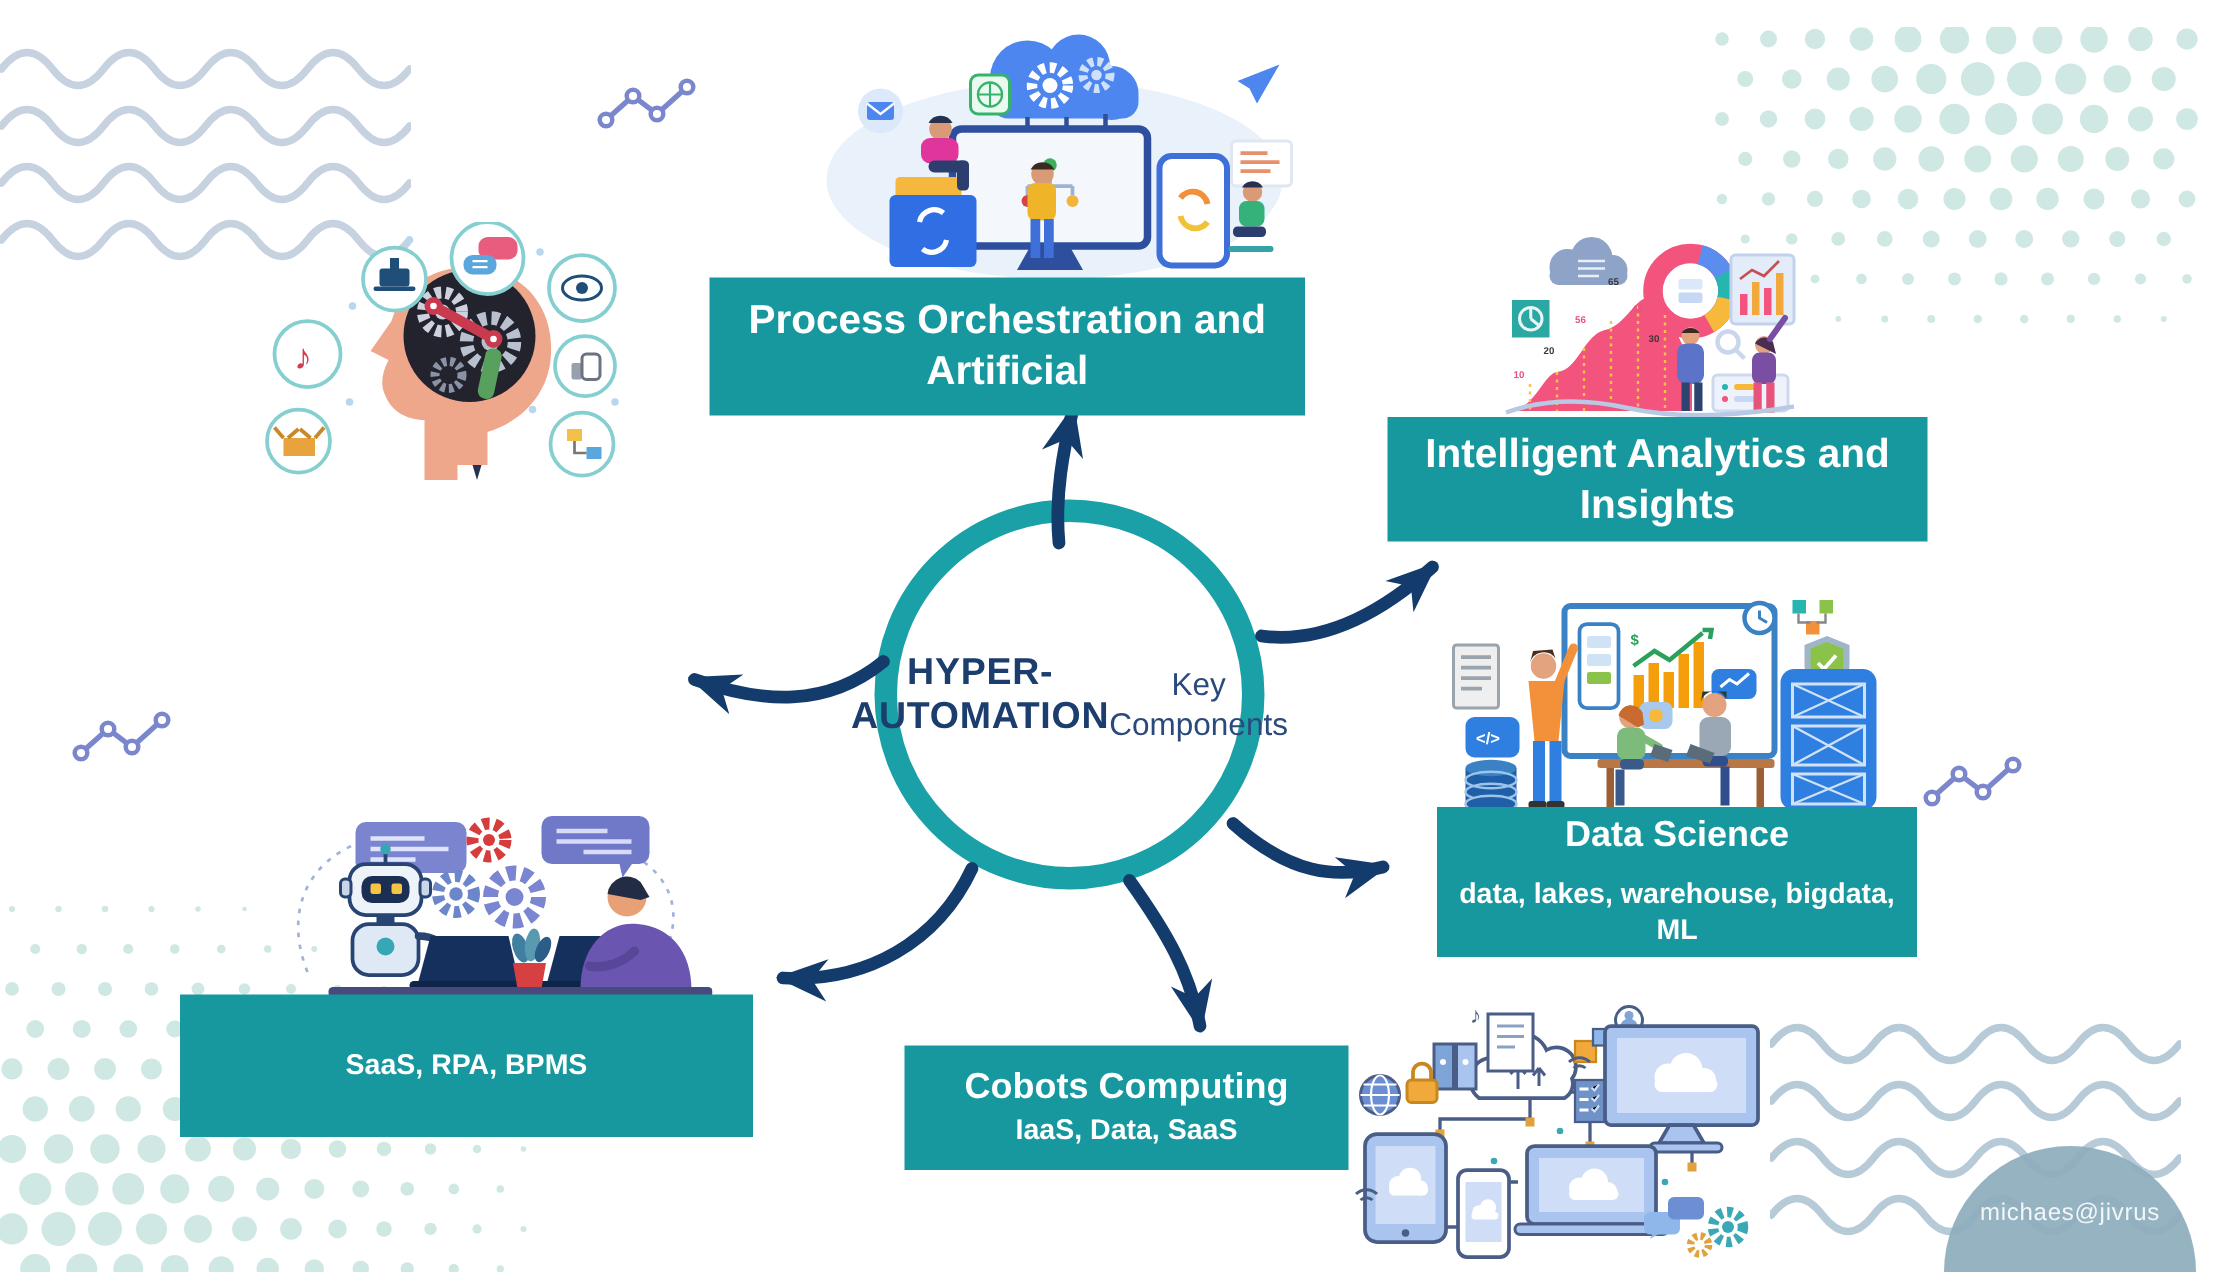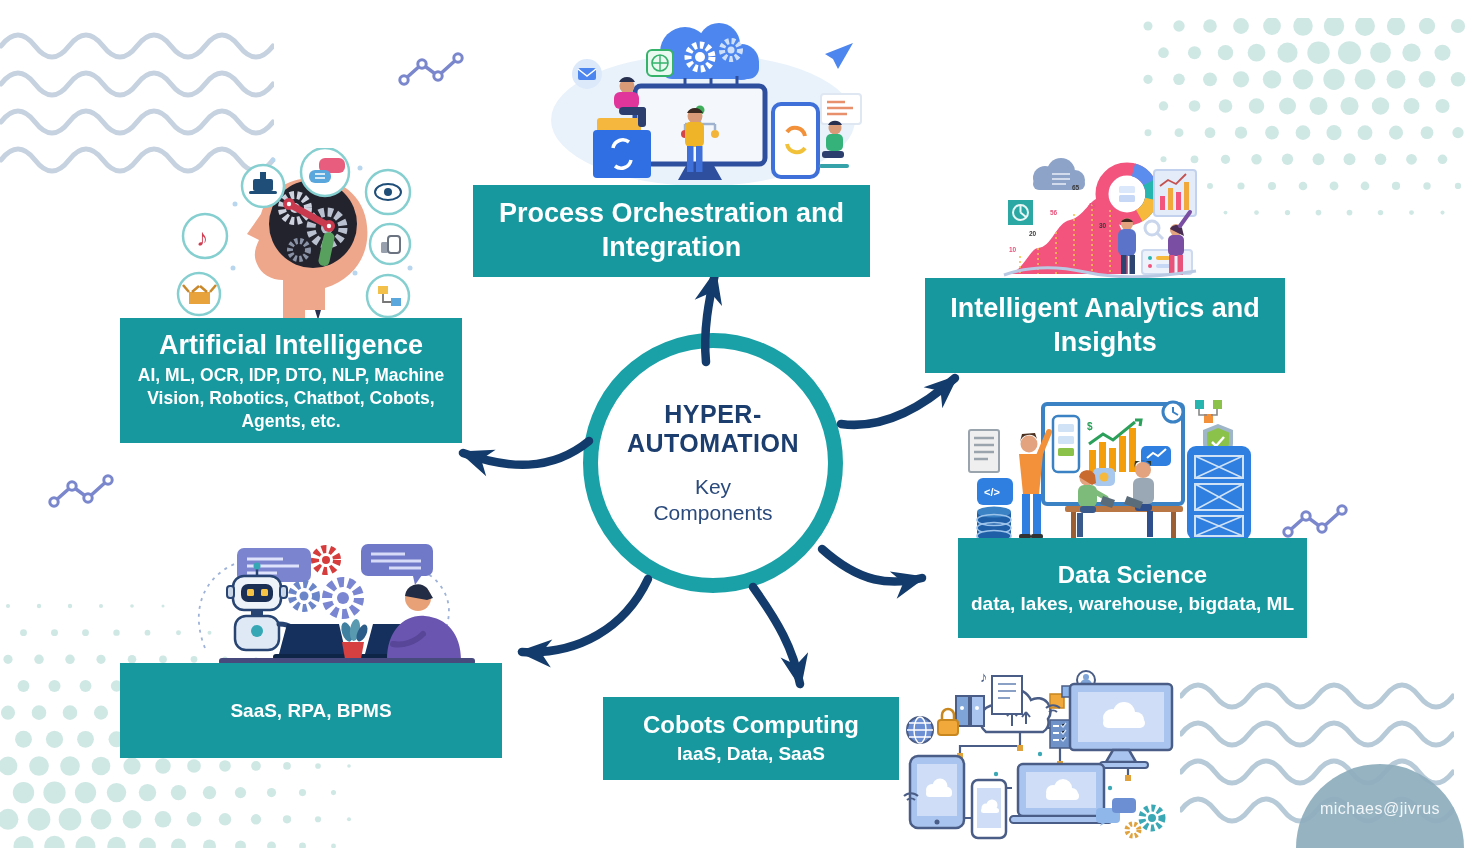--- a/index.html
+++ b/index.html
@@ -8,21 +8,21 @@
   svg{display:block;}
   
   .tealbox{position:absolute;background:#17989f;color:#fff;display:flex;flex-direction:column;
            justify-content:center;align-items:center;text-align:center;z-index:6;padding:4px 10px;
            box-sizing:border-box;}
   .box-title{font-weight:bold;line-height:1.25;}
   .box-sub{font-weight:bold;line-height:1.3;margin-top:2px;}
   
   #center-circle{position:absolute;left:583px;top:333px;width:260px;height:260px;box-sizing:border-box;
                  border:15px solid #1aa1a8;border-radius:50%;background:#fff;z-index:4;
-                 display:flex;flex-direction:column;align-items:center;justify-content:center;text-align:center;}
+                 display:flex;flex-direction:row;align-items:center;justify-content:center;text-align:center;}
   .center-title{font-weight:bold;font-size:25px;line-height:1.18;color:#1c3e6e;letter-spacing:.5px;}
   .center-sub{font-size:21px;line-height:1.25;color:#2b4a7c;margin-top:15px;font-weight:500;}
   
   #watermark{position:absolute;right:14px;bottom:-84px;width:168px;height:168px;border-radius:50%;
              background:rgba(142,173,189,.93);z-index:9;display:flex;justify-content:center;
              align-items:flex-start;padding-top:36px;box-sizing:border-box;}
   #watermark span{color:#f2f6f8;font-size:16px;letter-spacing:.5px;}
   .arrows{position:absolute;left:0;top:0;z-index:5;pointer-events:none;}
   .illus,.deco{position:absolute;z-index:2;}
 </style>
@@ -750,33 +750,29 @@
       <span>HYPER-</span><br>
       <span>AUTOMATION</span>
     </div>
     <div class="center-sub">
       <span>Key</span><br>
       <span>Components</span>
     </div>
   </div>
 
   <div class="tealbox" style="left:473px;top:185px;width:397px;height:92px;">
-    <div class="box-title" style="font-size:27px">Process Orchestration and Integration</div>
+    <div class="box-title" style="font-size:27px">Process Orchestration and Artificial</div>
   </div>
 
-  <div class="tealbox" style="left:925px;top:278px;width:360px;height:95px;">
+  <div class="tealbox" style="left:925px;top:278px;width:360px;height:83px;">
     <div class="box-title" style="font-size:27px">Intelligent Analytics and Insights</div>
   </div>
 
-  <div class="tealbox" style="left:120px;top:318px;width:342px;height:125px;">
-    <div class="box-title" style="font-size:27px">Artificial Intelligence</div>
-    <div class="box-sub" style="font-size:17.5px">AI, ML, OCR, IDP, DTO, NLP, Machine Vision, Robotics, Chatbot, Cobots, Agents, etc.</div>
-  </div>
-
-  <div class="tealbox" style="left:958px;top:538px;width:349px;height:100px;">
+
+  <div class="tealbox" style="left:958px;top:538px;width:320px;height:100px;justify-content:space-between;">
     <div class="box-title" style="font-size:24px">Data Science</div>
     <div class="box-sub" style="font-size:19px">data, lakes, warehouse, bigdata, ML</div>
   </div>
 
   <div class="tealbox" style="left:120px;top:663px;width:382px;height:95px;">
     <div class="box-sub" style="font-size:19px">SaaS, RPA, BPMS</div>
   </div>
 
   <div class="tealbox" style="left:603px;top:697px;width:296px;height:83px;">
     <div class="box-title" style="font-size:24px">Cobots Computing</div>

